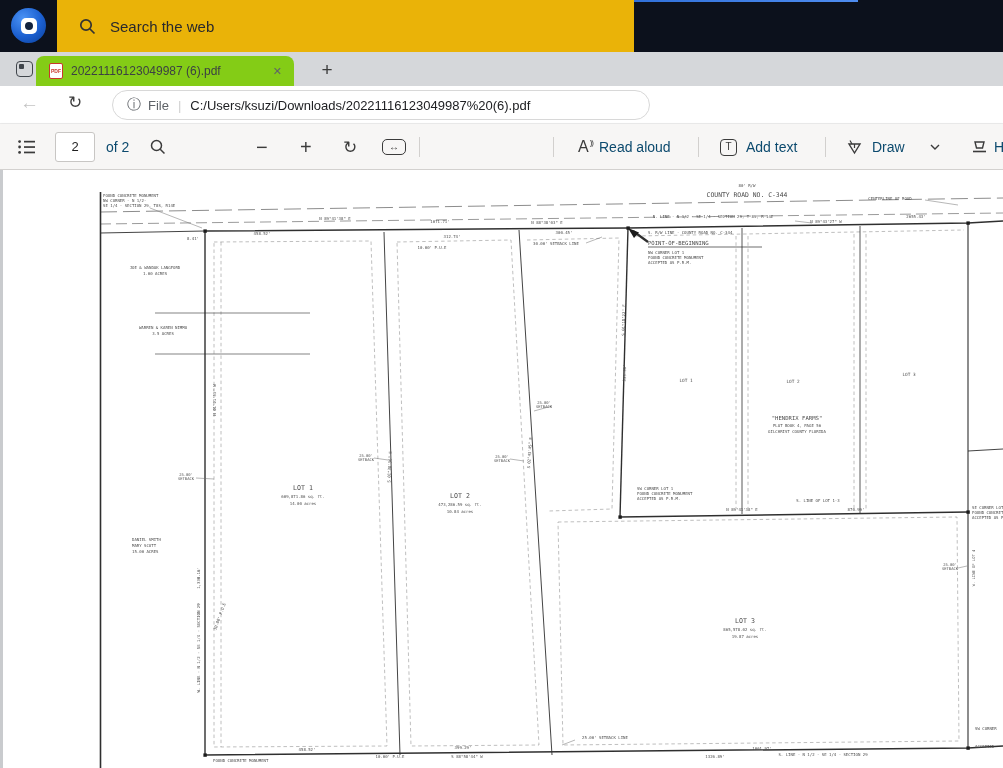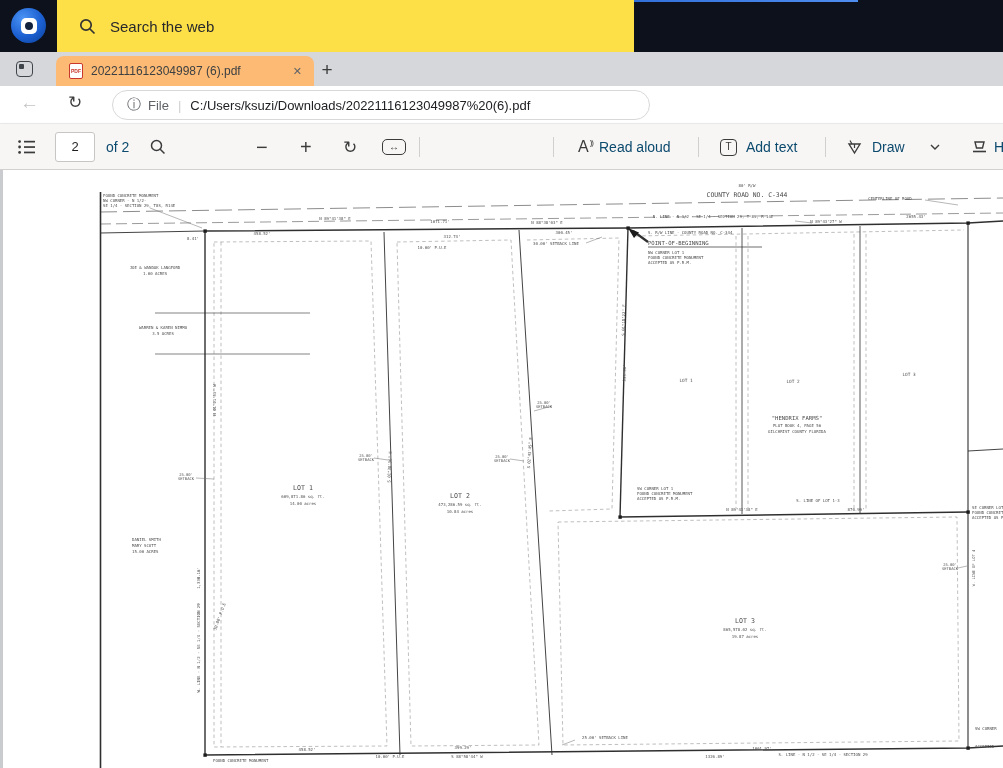--- a/index.html
+++ b/index.html
@@ -6,29 +6,29 @@
   html,body { width:1003px; height:768px; overflow:hidden; font-family:"Liberation Sans", sans-serif; background:#fff; }
   .screen { position:relative; width:1003px; height:768px; }
 
   
   .topbar { position:absolute; left:0; top:0; width:1003px; height:52px; background:#0c111c; }
   .topbar .accent { position:absolute; left:618px; top:0; width:240px; height:2px; background:linear-gradient(90deg,#2f6fd8,#4f8df0); }
   .logo { position:absolute; left:11px; top:8px; width:35px; height:35px; border-radius:50%;
           background:radial-gradient(circle at 35% 30%, #4b93f5, #1b5fd0 55%, #0a3f97); display:flex; align-items:center; justify-content:center; }
   .logo-sq { width:16px; height:16px; background:#fff; border-radius:5px; display:flex; align-items:center; justify-content:center; }
   .logo-dot { width:8px; height:8px; background:#12223d; border-radius:50%; }
-  .searchbox { position:absolute; left:57px; top:0; width:577px; height:52px; background:#fde047; display:flex; align-items:center; }
+  .searchbox { position:absolute; left:57px; top:0; width:577px; height:52px; background:#eab308; display:flex; align-items:center; }
   .searchbox svg { margin-left:22px; }
   .search-text { margin-left:14px; font-size:15px; color:#29292c; }
 
   
   .tabstrip { position:absolute; left:0; top:52px; width:1003px; height:34px; background:#d5d7da; }
   .tabactions { position:absolute; left:16px; top:9px; width:17px; height:16px; border:1.6px solid #40454b; border-radius:4px; }
   .tabactions::after { content:""; position:absolute; left:1.5px; top:1.5px; width:5px; height:5px; background:#40454b; border-radius:1px; }
-  .tab { position:absolute; left:56px; top:4px; width:258px; height:30px; background:#fdba74; border-radius:8px 8px 0 0; display:flex; align-items:center; padding:0 8px 0 13px; }
+  .tab { position:absolute; left:36px; top:4px; width:258px; height:30px; background:#84cc16; border-radius:8px 8px 0 0; display:flex; align-items:center; padding:0 8px 0 13px; }
   .pdf-ico { width:14px; height:16px; background:#fff; border:1px solid #c9372c; border-radius:2px; display:flex; align-items:center; justify-content:center; flex:0 0 auto; }
   .pdf-ico span { font-size:5px; font-weight:bold; color:#c9372c; letter-spacing:0; }
   .tab-title { margin-left:8px; font-size:12px; color:#3c4043; white-space:nowrap; overflow:hidden; flex:1 1 auto; }
   .tab-close { flex:0 0 auto; font-size:11px; color:#5f6368; padding:2px 4px; cursor:default; }
   .newtab { position:absolute; left:314px; top:5px; width:26px; height:26px; font-size:19px; color:#3c3c3c; text-align:center; line-height:25px; }
 
   
   .addressrow { position:absolute; left:0; top:86px; width:1003px; height:38px; background:#fff; border-bottom:1px solid #ececec; }
   .nav-back { position:absolute; left:20px; top:6px; font-size:19px; color:#c3c3c3; }
   .nav-refresh { position:absolute; left:68px; top:6px; font-size:17px; color:#3f3f3f; }

